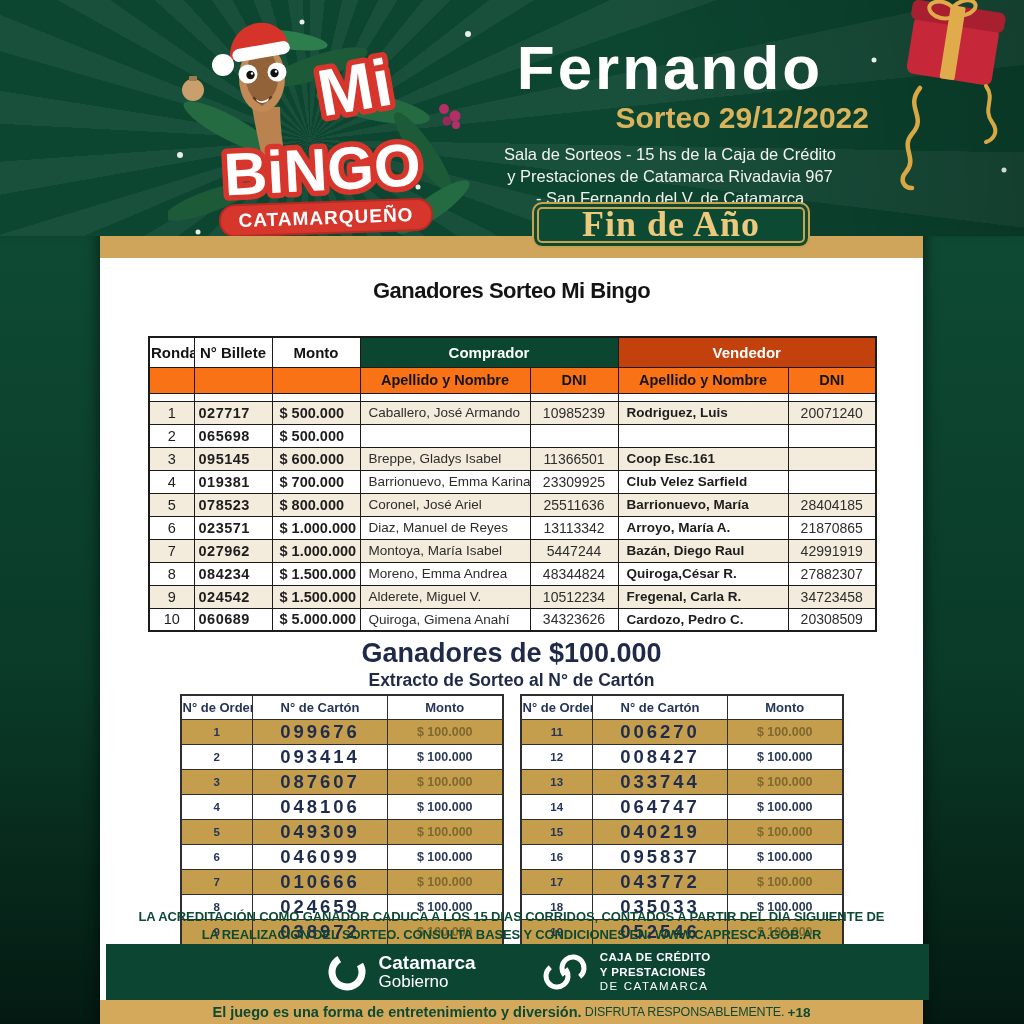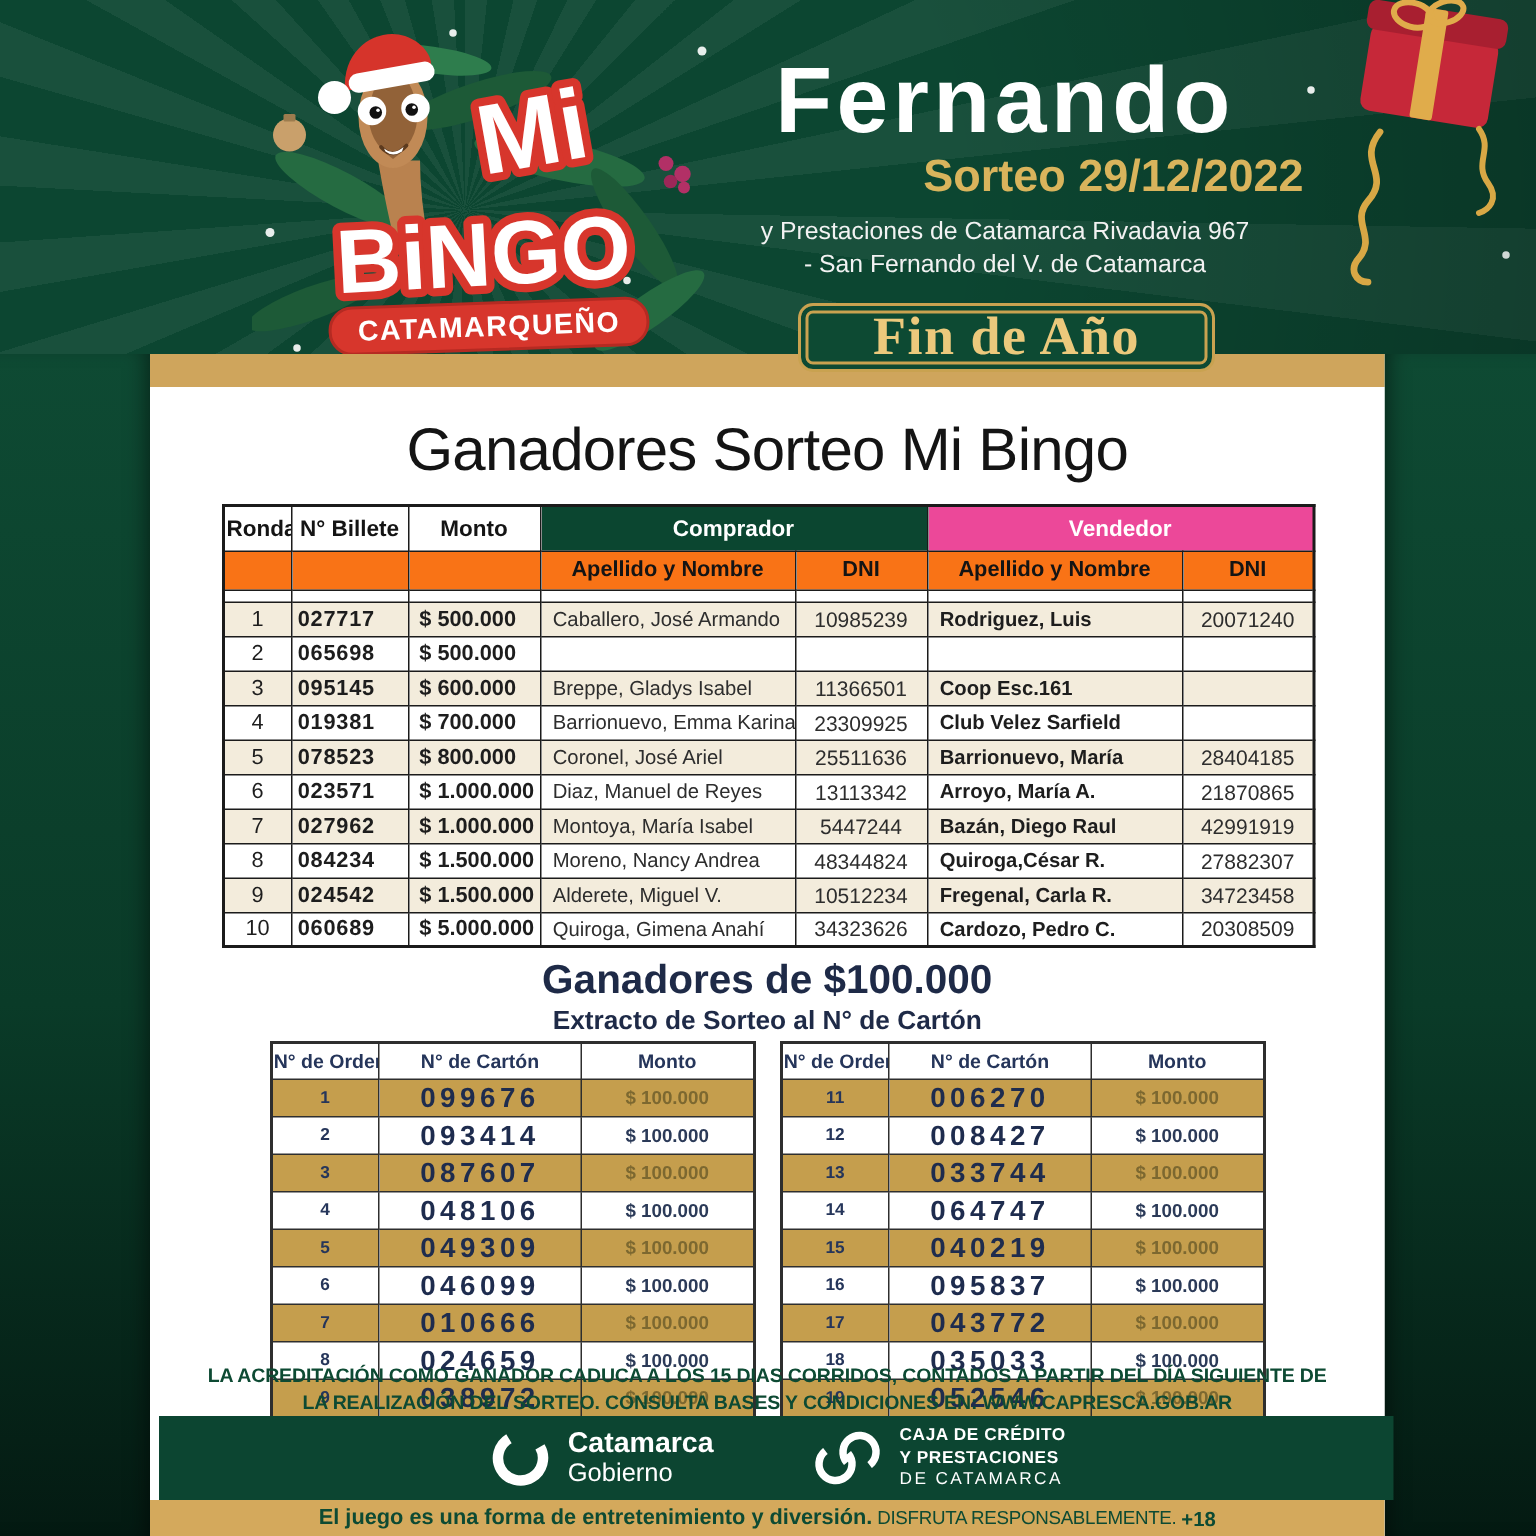--- a/index.html
+++ b/index.html
@@ -32,29 +32,29 @@
       background:linear-gradient(#0e4a33,#0a3b28 55%,#041a12);
       box-shadow:inset -10px 0 14px -8px rgba(0,0,0,.5);}
   .col-right{position:absolute;left:923px;top:236px;width:101px;height:788px;
       background:linear-gradient(#0e4a33,#0a3b28 55%,#041a12);
       box-shadow:inset 10px 0 14px -8px rgba(0,0,0,.5);}
   .gold-band{position:absolute;left:100px;top:236px;width:823px;height:22px;background:#cfa55c;z-index:2;}
 
   
   .body-white{position:absolute;left:100px;top:258px;width:823px;height:766px;background:#ffffff;}
   .main-title{position:absolute;top:20px;left:0;width:100%;text-align:center;
-      font-size:40px;font-weight:normal;color:#141414;letter-spacing:-0.5px;}
+      font-size:22px;font-weight:bold;color:#141414;letter-spacing:-0.5px;}
 
   
   .main-table-wrap{position:absolute;top:78px;left:48px;}
   table.mt{border-collapse:collapse;border:2px solid #1b1b1b;table-layout:fixed;width:727px;}
   .mt th,.mt td{border:1.5px solid #1b1b1b;overflow:hidden;white-space:nowrap;}
   .mt thead .r1 th{height:30px;font-size:15px;font-weight:bold;color:#141414;background:#fff;text-align:center;}
   .mt thead .r1 th.group-comprador{background:#0b4630;color:#ffffff;}
-  .mt thead .r1 th.group-vendedor{background:#ec4899;color:#ffffff;}
+  .mt thead .r1 th.group-vendedor{background:#c2410c;color:#ffffff;}
   .mt thead .r2 th{height:26px;font-size:14.5px;font-weight:bold;color:#141414;background:#f97316;text-align:center;}
   .mt tr.spacer td{height:8px;background:#fff;}
   .mt tbody td{height:23px;font-size:14.5px;color:#1d1d1d;padding:0 4px;background:#fff;}
   .mt tbody tr.cream td{background:#f3ecdc;}
   .mt td.col-ronda{text-align:center;}
   .mt td.col-billete{text-align:left;font-weight:bold;letter-spacing:.5px;}
   .mt td.col-monto{text-align:left;font-weight:bold;padding-left:7px;}
   .mt td.col-nombre{text-align:left;padding-left:8px;font-size:13.5px;color:#2d2d2d;}
   .mt td.col-dni{text-align:center;font-size:14px;color:#2d2d2d;}
   .mt td.col-vend{text-align:left;padding-left:8px;font-size:13.5px;font-weight:bold;}
@@ -161,20 +161,21 @@
       <path d="M66 88 C 50 108 74 116 58 134 C 46 148 64 158 52 172 C 45 180 50 188 58 188" stroke="#d8a845" stroke-width="4.5" fill="none" stroke-linecap="round"></path>
       <path d="M132 86 C 142 100 128 108 138 122 C 146 133 138 140 132 142" stroke="#d8a845" stroke-width="4" fill="none" stroke-linecap="round"></path>
       <circle cx="20" cy="60" r="2.5" fill="#fff" opacity=".9"></circle>
       <circle cx="150" cy="170" r="2.5" fill="#fff" opacity=".8"></circle>
     </svg>
 
     <div class="header-right">
       <div class="big-title">Fernando</div>
       <div class="sorteo">Sorteo 29/12/2022</div>
       <div class="address">
+        <div>Sala de Sorteos - 15 hs de la  Caja de Crédito</div>
         <div>y Prestaciones de Catamarca Rivadavia  967</div>
         <div>- San Fernando del V. de Catamarca</div>
       </div>
     </div>
   </div>
 
   <div class="plaque">
     <span>Fin de Año</span>
   </div>
 
@@ -285,21 +286,21 @@
               <td class="col-monto">$ 1.000.000</td>
               <td class="col-nombre">Montoya, María Isabel</td>
               <td class="col-dni">5447244</td>
               <td class="col-vend">Bazán, Diego Raul</td>
               <td class="col-dni2">42991919</td>
             </tr>
             <tr>
               <td class="col-ronda">8</td>
               <td class="col-billete">084234</td>
               <td class="col-monto">$ 1.500.000</td>
-              <td class="col-nombre">Moreno, Nancy Andrea</td>
+              <td class="col-nombre">Moreno, Emma Andrea</td>
               <td class="col-dni">48344824</td>
               <td class="col-vend">Quiroga,César R.</td>
               <td class="col-dni2">27882307</td>
             </tr>
             <tr class="cream">
               <td class="col-ronda">9</td>
               <td class="col-billete">024542</td>
               <td class="col-monto">$ 1.500.000</td>
               <td class="col-nombre">Alderete, Miguel V.</td>
               <td class="col-dni">10512234</td>

